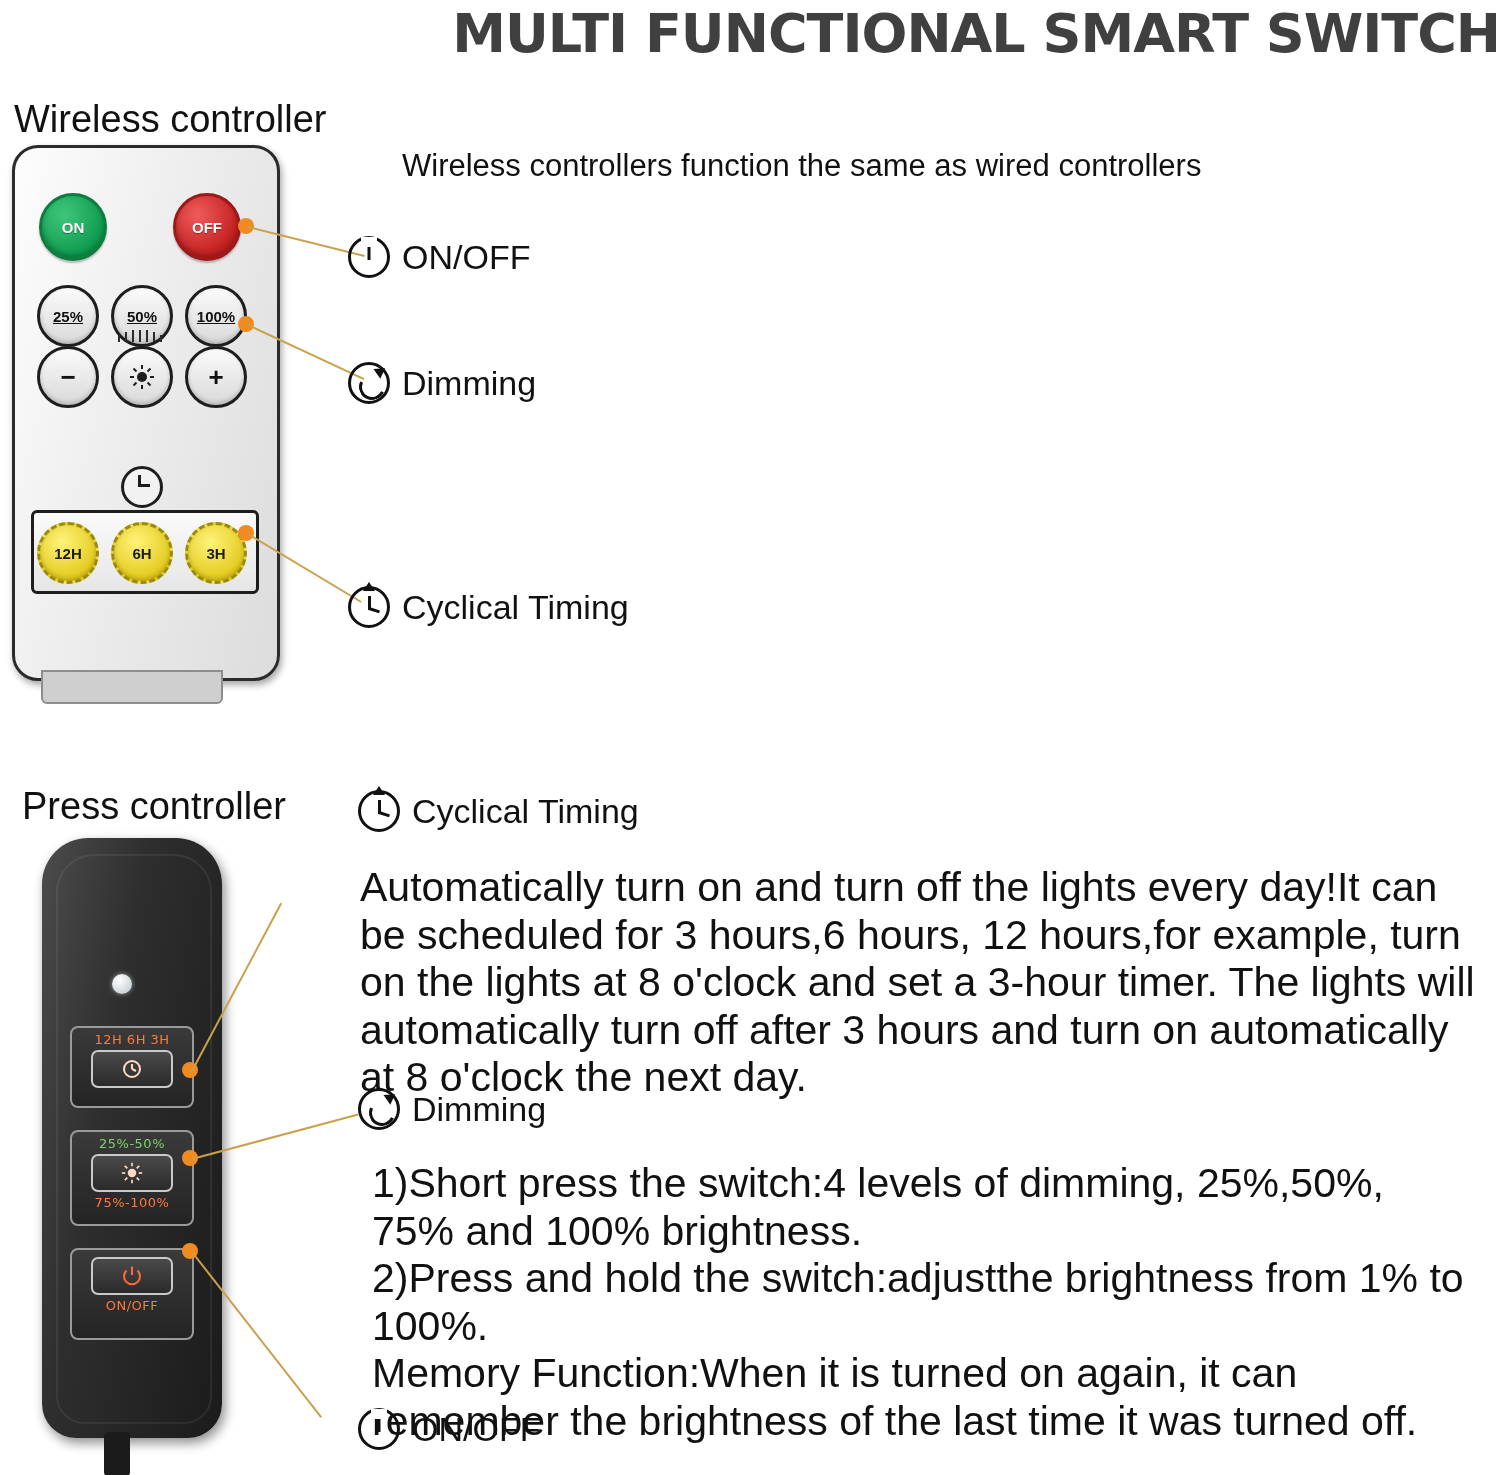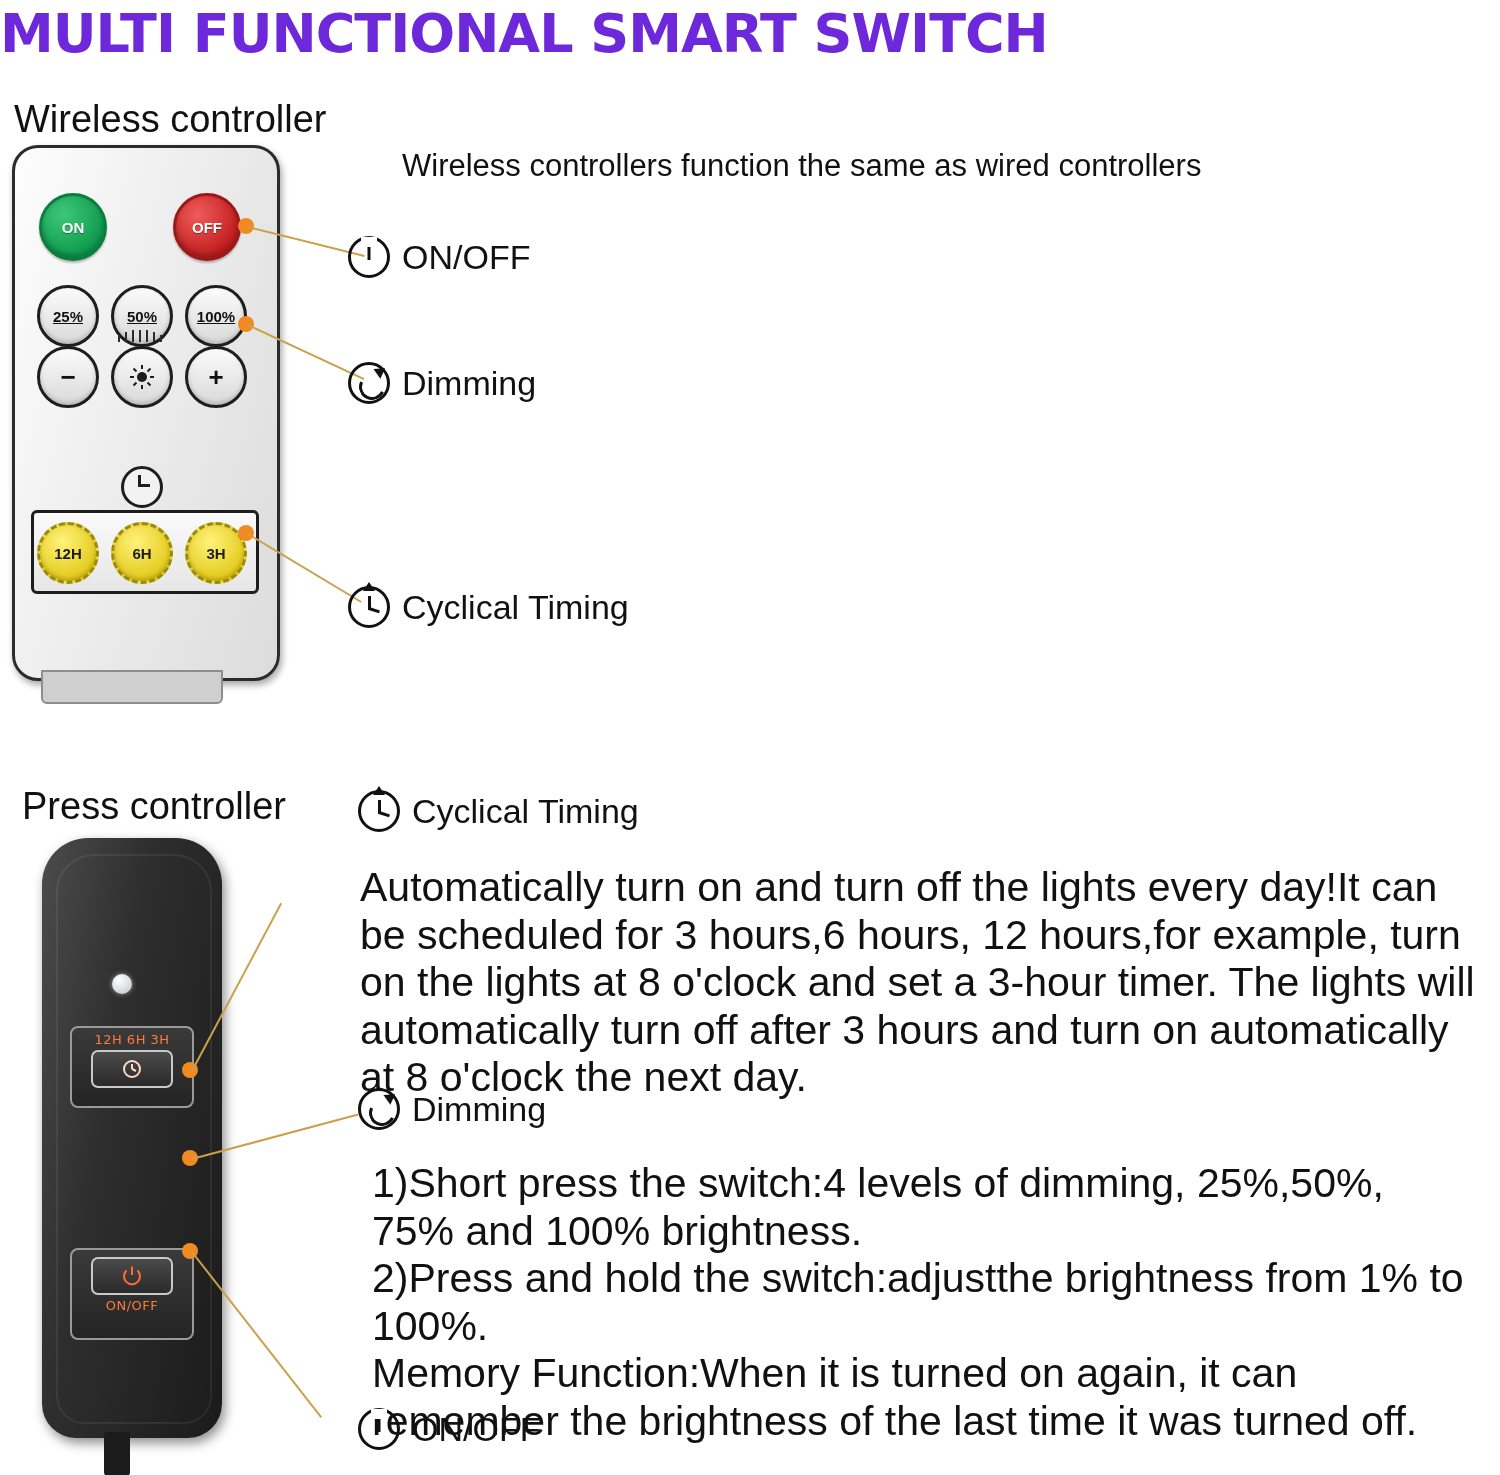--- a/index.html
+++ b/index.html
@@ -15,26 +15,26 @@
     color: #000;
     overflow: hidden;
   }
 
   
   .title {
     position: absolute;
     top: 2px;
     left: 0;
     width: 1500px;
-    text-align: left;
+    text-align: right;
     font-family: "DejaVu Sans", sans-serif;
     font-weight: bold;
     font-size: 54px;
     letter-spacing: -1px;
-    color: #6d28d9;
+    color: #404040;
     text-transform: uppercase;
     white-space: nowrap;
   }
 
   
   .sec-label {
     position: absolute;
     font-size: 38px;
     color: #111;
     white-space: nowrap;
@@ -418,20 +418,39 @@
     <div class="panel-text">12H 6H 3H</div>
     <div class="panel-key">
       <svg width="22" height="22" viewBox="0 0 22 22">
         <circle cx="11" cy="11" r="8" fill="none" stroke="#ffd9c2" stroke-width="2"></circle>
         <line x1="11" y1="11" x2="11" y2="6" stroke="#ffd9c2" stroke-width="2"></line>
         <line x1="11" y1="11" x2="15" y2="13" stroke="#ffd9c2" stroke-width="2"></line>
       </svg>
     </div>
   </div>
 
+  <div class="wired-panel" id="panel-dim">
+    <div class="panel-text green">25%-50%</div>
+    <div class="panel-key">
+      <svg width="22" height="22" viewBox="0 0 26 26">
+        <circle cx="13" cy="13" r="5" fill="#ffd9c2"></circle>
+        <g stroke="#ffd9c2" stroke-width="2">
+          <line x1="13" y1="1" x2="13" y2="5"></line>
+          <line x1="13" y1="21" x2="13" y2="25"></line>
+          <line x1="1" y1="13" x2="5" y2="13"></line>
+          <line x1="21" y1="13" x2="25" y2="13"></line>
+          <line x1="4.5" y1="4.5" x2="7.5" y2="7.5"></line>
+          <line x1="18.5" y1="18.5" x2="21.5" y2="21.5"></line>
+          <line x1="21.5" y1="4.5" x2="18.5" y2="7.5"></line>
+          <line x1="7.5" y1="18.5" x2="4.5" y2="21.5"></line>
+        </g>
+      </svg>
+    </div>
+    <div class="panel-text">75%-100%</div>
+  </div>
 
   <div class="wired-panel" id="panel-power">
     <div class="panel-key power">
       <svg width="22" height="22" viewBox="0 0 22 22">
         <path d="M5.5 5.5 A8 8 0 1 0 16.5 5.5" fill="none" stroke="#ff6a3d" stroke-width="2"></path>
         <line x1="11" y1="1.5" x2="11" y2="10" stroke="#ff6a3d" stroke-width="2"></line>
       </svg>
     </div>
     <div class="panel-text">ON/OFF</div>
   </div>

